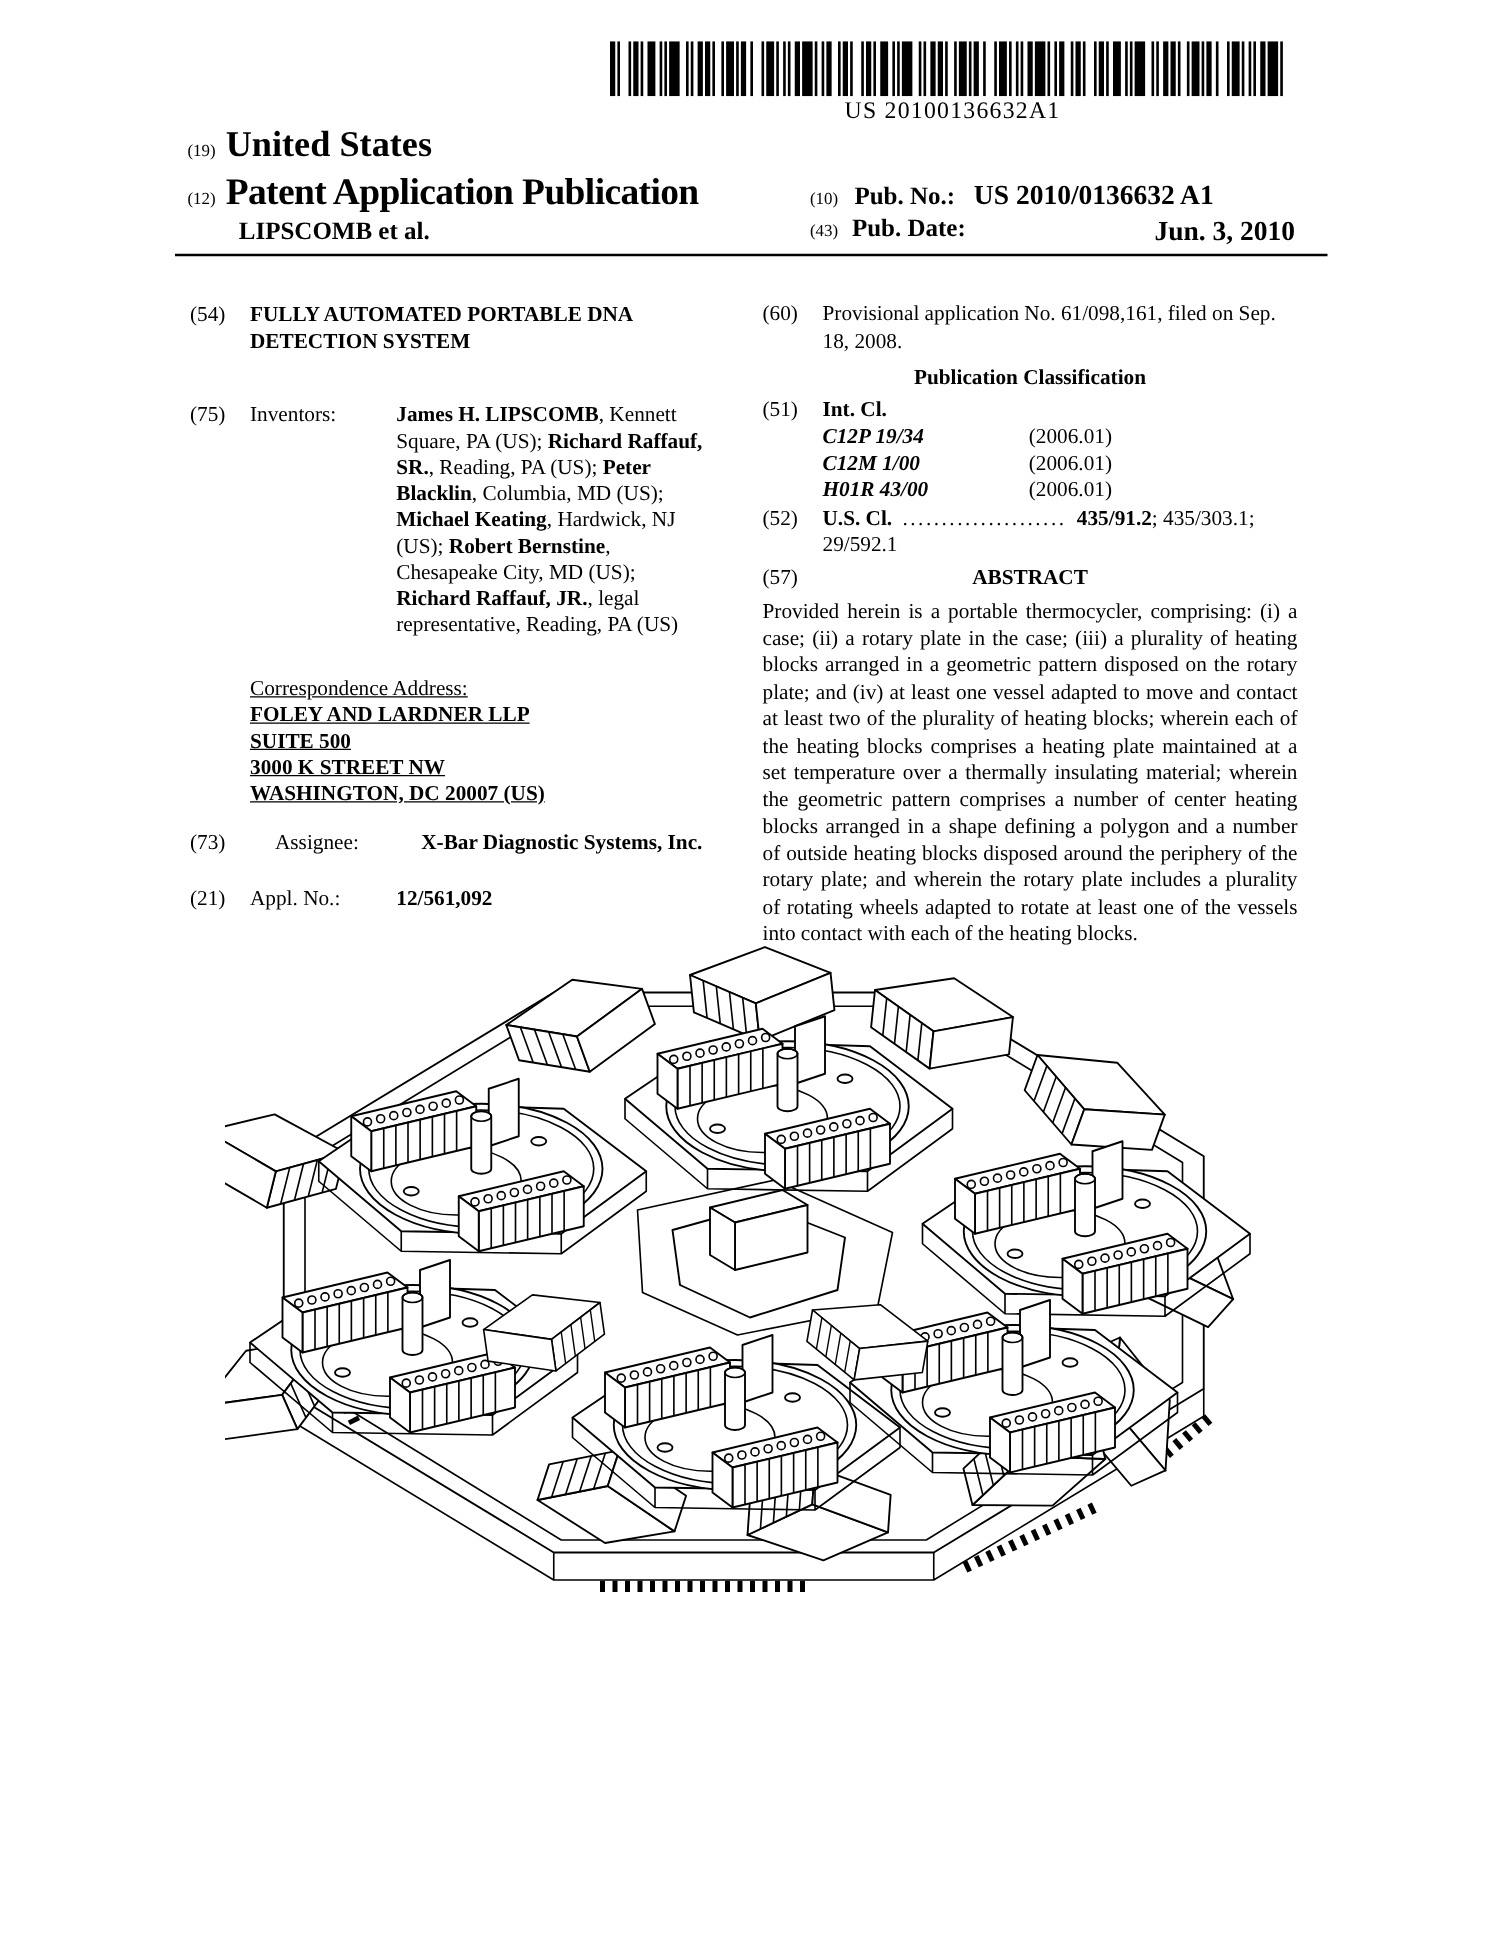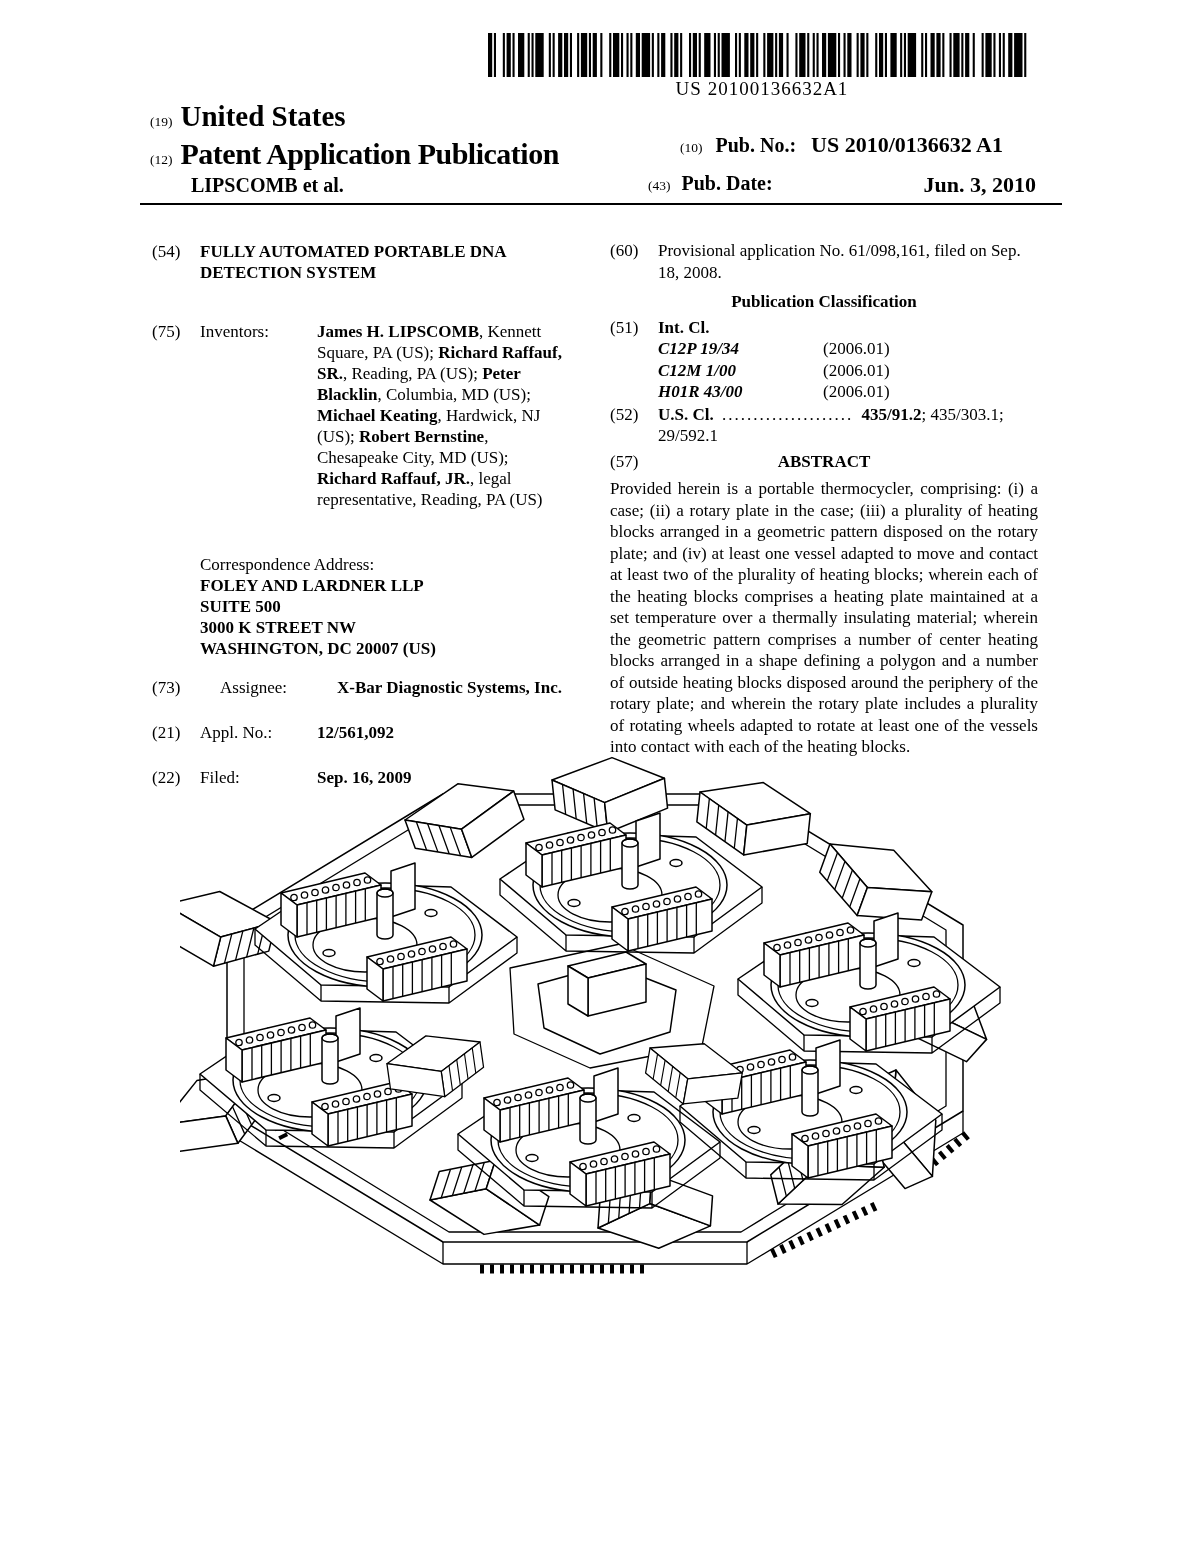--- a/index.html
+++ b/index.html
@@ -17,36 +17,36 @@
   #barcode svg { display:block; }
   #barcode-num { font-size:19px; letter-spacing:1px; margin-top:1px; }
 
   
   .tag { font-size:13.5px; }
   #h-country { left:150px; top:100px; }
   #h-country .name { font-size:29px; font-weight:bold; margin-left:8px; }
   #h-kind { left:150px; top:137px; }
   #h-kind .name { font-size:30px; font-weight:bold; margin-left:8px; letter-spacing:-0.5px; }
   #h-applicant { left:191px; top:174px; font-size:20px; font-weight:bold; }
-  #h-pubno { left:648px; top:132px; width:388px; font-size:20px;margin-left:32px; }
+  #h-pubno { left:648px; top:143px; width:388px; font-size:20px; }
   #h-pubno .val { font-size:22px; }
   #h-pubdate { left:648px; top:172px; width:388px; font-size:20px; display:flex; justify-content:space-between; }
   #h-pubdate .val { font-size:22px; }
   #rule { left:140px; top:203px; width:922px; height:2px; background:#000; }
 
   
   #col-left  { left:152px; top:241px; width:455px; font-size:17px; line-height:21px; }
   #col-right { left:610px; top:234px; width:428px; font-size:17px; line-height:21.5px; }
   .row { display:grid; grid-template-columns:48px 1fr; }
   .lv  { display:grid; grid-template-columns:117px 1fr; }
   .ctr { text-align:center; font-weight:bold; }
   #title-row .content { font-weight:bold; max-width:335px; }
   #inv-row { margin-top:38px; }
   #inv-row .inv-val { width:252px; }
-  #corr { margin-left:48px; margin-top:44px; }
+  #corr { margin-left:48px; margin-top:30px;text-decoration:underline; }
   #assignee-row { margin-top:18px;gap:20px; }
   #appl-row, #filed-row { margin-top:24px; }
   #rel-head { margin-top:0; }
   #prov-row { margin-top:6px; }
   #pubclass-head { margin-top:8px; }
   #intcl-row { margin-top:4px; }
   .cl-grid { display:grid; grid-template-columns:165px 1fr; }
   #uscl-row { margin-top:1px; }
   #abs-head-row { margin-top:4px; position:relative; }
   #abs-head-row .tag57 { position:absolute; left:0; top:0; }
@@ -207,27 +207,20 @@
   </div>
 
   <div class="row" id="appl-row">
     <span>(21)</span>
     <span class="lv">
       <span>Appl. No.:</span>
       <span class="b">12/561,092</span>
     </span>
   </div>
 
-  <div class="row" id="filed-row">
-    <span>(22)</span>
-    <span class="lv">
-      <span>Filed:</span>
-      <span class="b">Sep. 16, 2009</span>
-    </span>
-  </div>
 </div>
 
 <div id="col-right" class="abs">
 
 
   <div class="row" id="prov-row">
     <span>(60)</span>
     <span>Provisional application No. 61/098,161, filed on Sep. 18, 2008.</span>
   </div>
 

